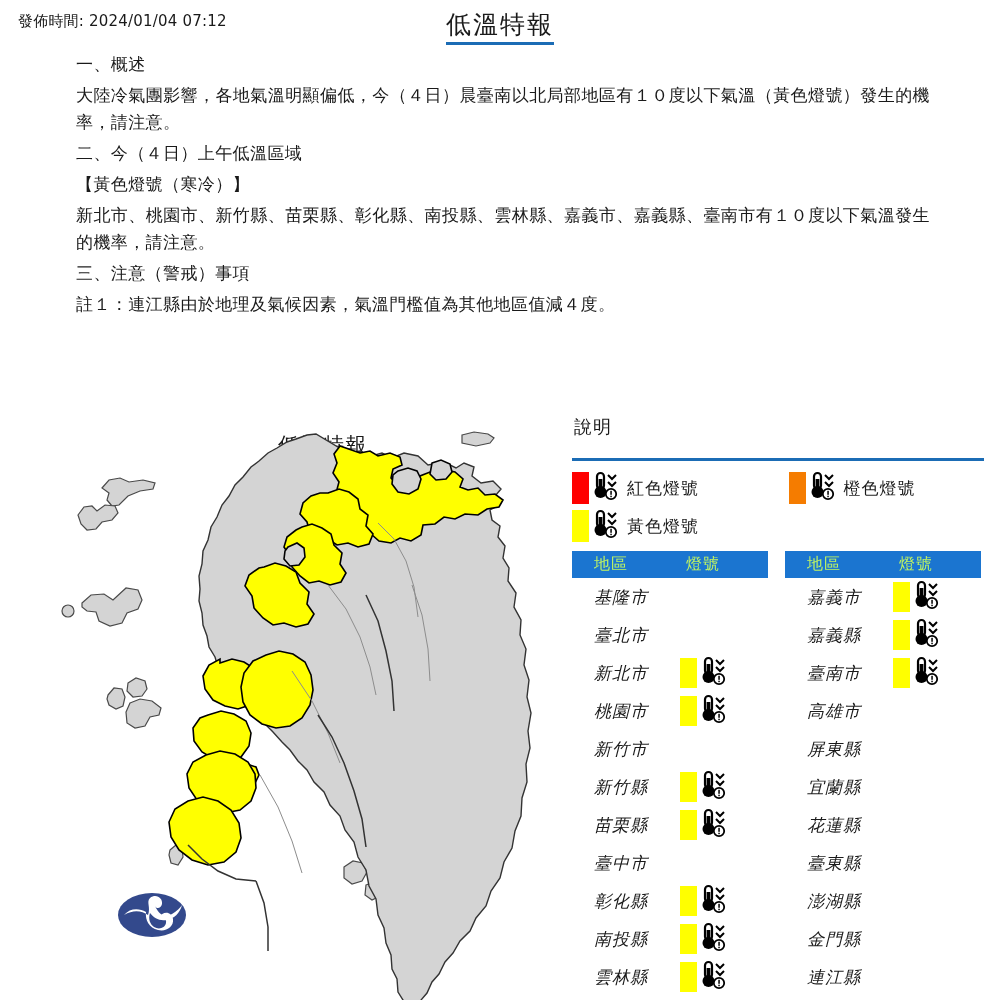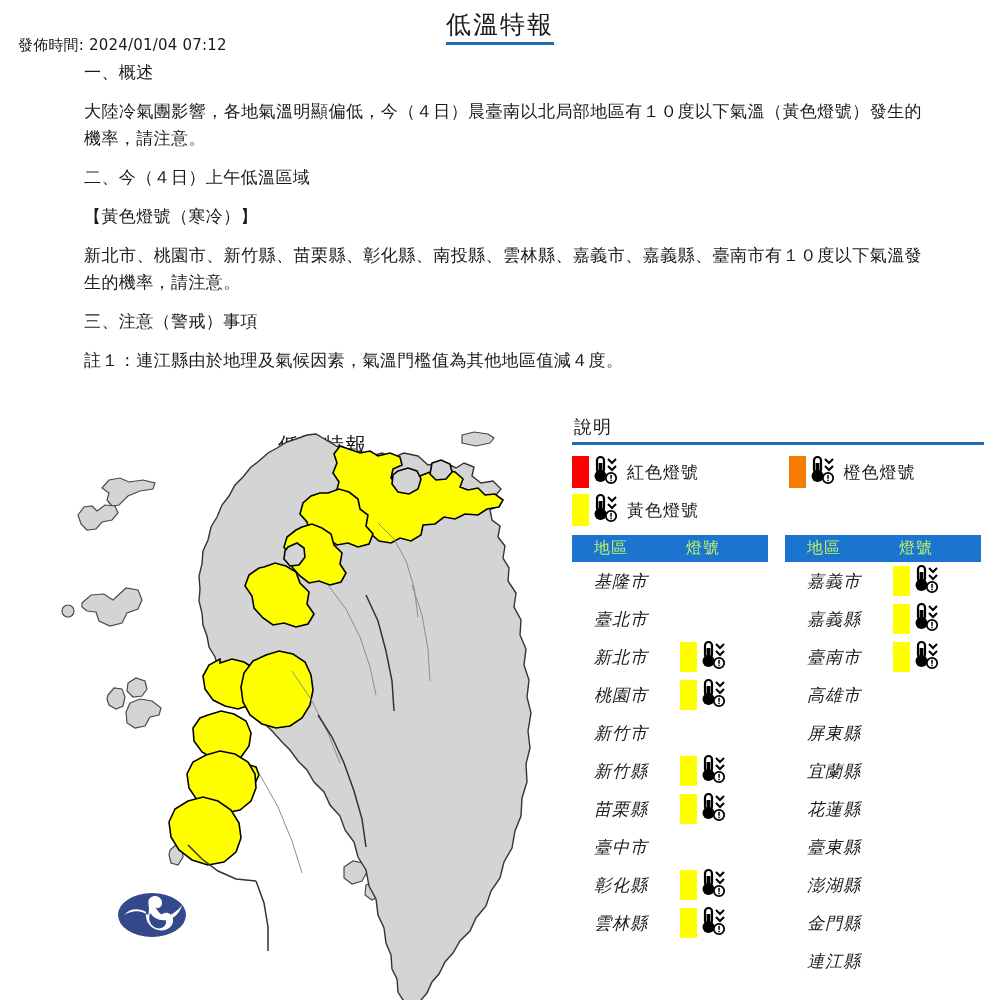--- a/index.html
+++ b/index.html
@@ -8,61 +8,61 @@
     width:1000px;height:1000px;
     background:#ffffff;
     font-family:"DejaVu Sans","Liberation Sans",sans-serif;
     color:#1a1a1a;
     overflow:hidden;
     position:relative;
   }
   
   #issue-time{
     position:absolute;left:18px;top:12px;
-    font-size:15px;letter-spacing:0.2px;white-space:nowrap;margin-top:24px;
+    font-size:15px;letter-spacing:0.2px;white-space:nowrap;
   }
   #doc-title{
     position:absolute;left:0;top:10px;width:1000px;
     text-align:center;
     font-size:25px;font-weight:400;letter-spacing:2px;
   }
   #doc-title span.t{
     display:inline-block;
     border-bottom:3px solid #1b6cb5;
     padding-bottom:3px;
     line-height:1.1;
   }
   
   #article{
     position:absolute;left:72px;top:47px;width:862px;
     font-size:17px;line-height:27px;
     letter-spacing:0.4px;
     text-align:justify;
   }
-  #article p{margin:12px;}
+  #article p{margin:4px;}
   
   #map-panel{
     position:absolute;left:60px;top:415px;width:500px;height:585px;
   }
   #map-title{
     position:absolute;left:218px;top:16px;
     font-size:21px;letter-spacing:1.5px;
   }
   #map-title span.t{
     display:inline-block;
     border-bottom:3px solid #1b6cb5;
     padding-bottom:2px;
   }
   #map-svg{position:absolute;left:0;top:0;}
   
   #legend-panel{
     position:absolute;left:572px;top:415px;width:412px;
   }
   #legend-heading{
-    font-size:18px;letter-spacing:1px;margin:0 0 3px 2px;
+    font-size:18px;letter-spacing:1px;margin:0 0 19px 2px;
   }
   #legend-rule{
     height:3px;background:#1b6cb5;width:412px;margin-bottom:8px;
   }
   .legend-row{display:flex;align-items:center;height:38px;gap:21px;}
   .legend-item{display:flex;align-items:center;width:206px;}
   .swatch{width:17px;height:32px;display:block;flex:0 0 auto;}
   .legend-label{
     font-size:17px;margin-left:8px;letter-spacing:1px;white-space:nowrap;
   }
@@ -367,20 +367,36 @@
                   <rect x="5.6" y="8" width="3.8" height="12" fill="#000"></rect>
                   <path d="M15 4 l4 4 l4 -4" fill="none" stroke="#000" stroke-width="2"></path>
                   <path d="M15 11 l4 4 l4 -4" fill="none" stroke="#000" stroke-width="2"></path>
                   <circle cx="18" cy="23" r="5.2" fill="#fff" stroke="#000" stroke-width="1.8"></circle>
                   <rect x="17.3" y="19.8" width="1.5" height="4" fill="#000"></rect>
                   <rect x="17.3" y="24.7" width="1.5" height="1.5" fill="#000"></rect>
                 </svg></span>
             </span>
           </div>
           <div class="table-row">
+            <span class="td-region">南投縣</span>
+            <span class="td-signal">
+              <span class="swatch" style="background: rgb(255, 255, 0);"></span>
+              <span class="thermo"><svg width="26" height="30" viewBox="0 0 26 30">
+                  <rect x="4" y="2" width="7" height="16" rx="3.5" fill="none" stroke="#000" stroke-width="2.2"></rect>
+                  <circle cx="7.5" cy="21" r="6" fill="#000"></circle>
+                  <rect x="5.6" y="8" width="3.8" height="12" fill="#000"></rect>
+                  <path d="M15 4 l4 4 l4 -4" fill="none" stroke="#000" stroke-width="2"></path>
+                  <path d="M15 11 l4 4 l4 -4" fill="none" stroke="#000" stroke-width="2"></path>
+                  <circle cx="18" cy="23" r="5.2" fill="#fff" stroke="#000" stroke-width="1.8"></circle>
+                  <rect x="17.3" y="19.8" width="1.5" height="4" fill="#000"></rect>
+                  <rect x="17.3" y="24.7" width="1.5" height="1.5" fill="#000"></rect>
+                </svg></span>
+            </span>
+          </div>
+          <div class="table-row">
             <span class="td-region">雲林縣</span>
             <span class="td-signal">
               <span class="swatch" style="background: rgb(255, 255, 0);"></span>
               <span class="thermo"><svg width="26" height="30" viewBox="0 0 26 30">
                   <rect x="4" y="2" width="7" height="16" rx="3.5" fill="none" stroke="#000" stroke-width="2.2"></rect>
                   <circle cx="7.5" cy="21" r="6" fill="#000"></circle>
                   <rect x="5.6" y="8" width="3.8" height="12" fill="#000"></rect>
                   <path d="M15 4 l4 4 l4 -4" fill="none" stroke="#000" stroke-width="2"></path>
                   <path d="M15 11 l4 4 l4 -4" fill="none" stroke="#000" stroke-width="2"></path>
                   <circle cx="18" cy="23" r="5.2" fill="#fff" stroke="#000" stroke-width="1.8"></circle>

